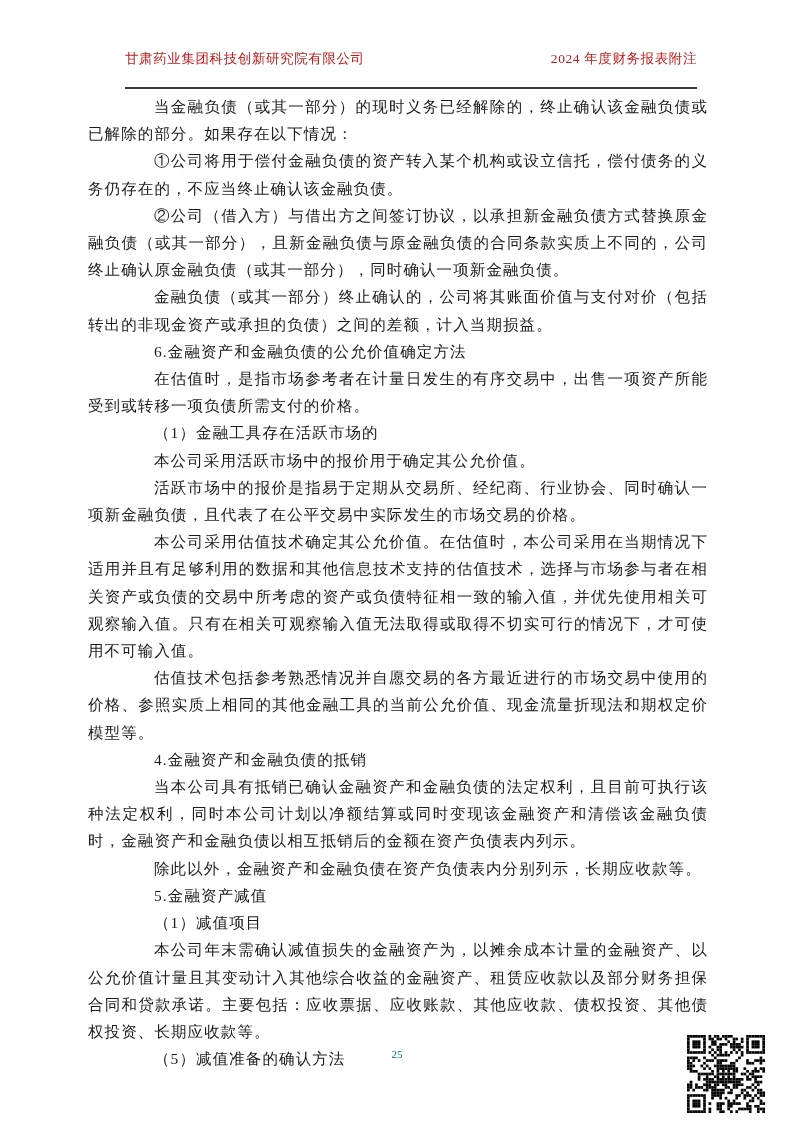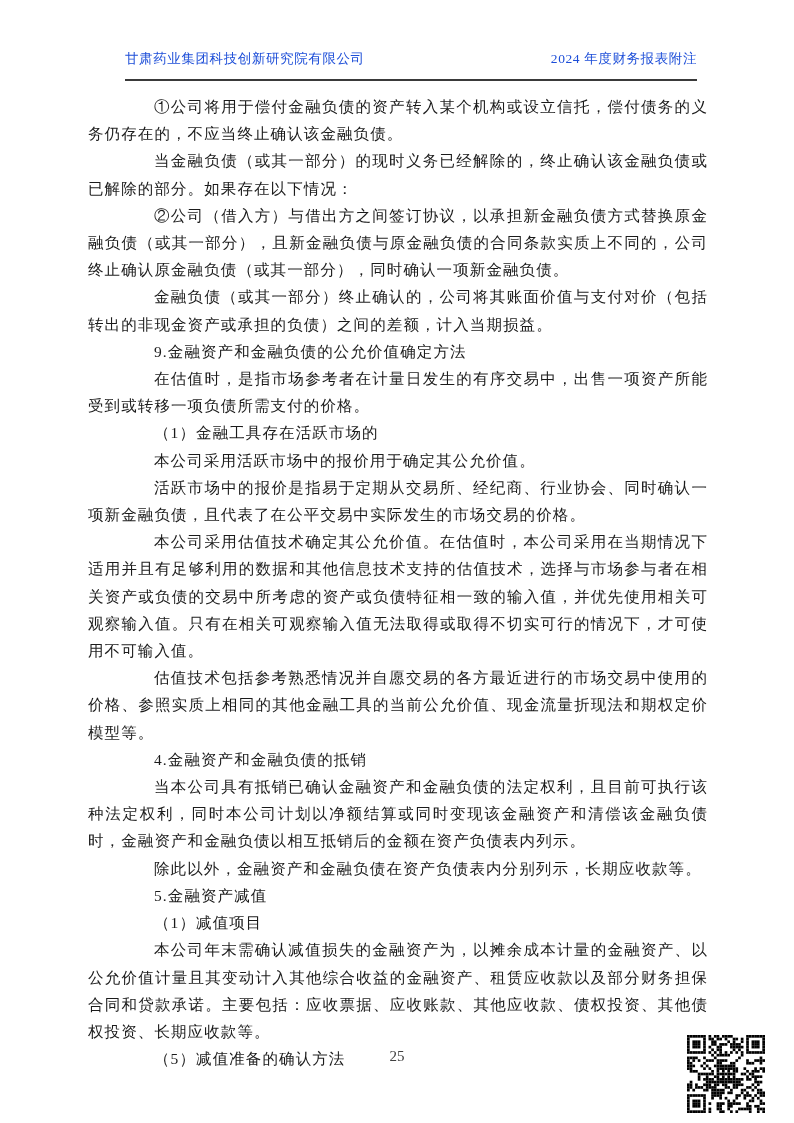--- a/index.html
+++ b/index.html
@@ -16,24 +16,24 @@
   }
   .header {
     position: absolute;
     left: 125px;
     top: 50px;
     width: 572px;
     display: flex;
     justify-content: space-between;
     align-items: flex-end;
     border-bottom: 2px solid #3a3a3a;
-    padding-bottom: 11px;
+    padding-bottom: 19px;
     font-size: 13.5px;
     letter-spacing: 0.6px;
-    color: #1d4ed8;
+    color: #b91c1c;
   }
   .body-text {
     position: absolute;
     left: 88px;
     top: 93px;
     width: 620px;
   }
   .body-text p {
     font-size: 15.5px;
     line-height: 27.2px;
@@ -42,22 +42,22 @@
     text-justify: inter-ideograph;
     text-indent: 66px;
     color: #1b1b1b;
   }
   .footer-pagenum {
     position: absolute;
     left: 0;
     top: 1048px;
     width: 794px;
     text-align: center;
-    font-size: 15px;
-    color: #404040;
+    font-size: 11px;
+    color: #0369a1;
   }
   .qr {
     position: absolute;
     left: 687px;
     top: 1035px;
     width: 78px;
     height: 78px;
   }
   .qr svg { display: block; width: 78px; height: 78px; }
 </style>
@@ -65,25 +65,25 @@
 <body>
 
 <div class="page">
 
   <div class="header">
     <span>甘肃药业集团科技创新研究院有限公司</span>
     <span>2024 年度财务报表附注</span>
   </div>
 
   <div class="body-text">
+    <p>当金融负债（或其一部分）的现时义务已经解除的，终止确认该金融负债或已解除的部分。如果存在以下情况：</p>
     <p>①公司将用于偿付金融负债的资产转入某个机构或设立信托，偿付债务的义务仍存在的，不应当终止确认该金融负债。</p>
-    <p>当金融负债（或其一部分）的现时义务已经解除的，终止确认该金融负债或已解除的部分。如果存在以下情况：</p>
     <p>②公司（借入方）与借出方之间签订协议，以承担新金融负债方式替换原金融负债（或其一部分），且新金融负债与原金融负债的合同条款实质上不同的，公司终止确认原金融负债（或其一部分），同时确认一项新金融负债。</p>
     <p>金融负债（或其一部分）终止确认的，公司将其账面价值与支付对价（包括转出的非现金资产或承担的负债）之间的差额，计入当期损益。</p>
-    <p>9.金融资产和金融负债的公允价值确定方法</p>
+    <p>6.金融资产和金融负债的公允价值确定方法</p>
     <p>在估值时，是指市场参考者在计量日发生的有序交易中，出售一项资产所能受到或转移一项负债所需支付的价格。</p>
     <p>（1）金融工具存在活跃市场的</p>
     <p>本公司采用活跃市场中的报价用于确定其公允价值。</p>
     <p>活跃市场中的报价是指易于定期从交易所、经纪商、行业协会、同时确认一项新金融负债，且代表了在公平交易中实际发生的市场交易的价格。</p>
     <p>本公司采用估值技术确定其公允价值。在估值时，本公司采用在当期情况下适用并且有足够利用的数据和其他信息技术支持的估值技术，选择与市场参与者在相关资产或负债的交易中所考虑的资产或负债特征相一致的输入值，并优先使用相关可观察输入值。只有在相关可观察输入值无法取得或取得不切实可行的情况下，才可使用不可输入值。</p>
     <p>估值技术包括参考熟悉情况并自愿交易的各方最近进行的市场交易中使用的价格、参照实质上相同的其他金融工具的当前公允价值、现金流量折现法和期权定价模型等。</p>
     <p>4.金融资产和金融负债的抵销</p>
     <p>当本公司具有抵销已确认金融资产和金融负债的法定权利，且目前可执行该种法定权利，同时本公司计划以净额结算或同时变现该金融资产和清偿该金融负债时，金融资产和金融负债以相互抵销后的金额在资产负债表内列示。</p>
     <p>除此以外，金融资产和金融负债在资产负债表内分别列示，长期应收款等。</p>
     <p>5.金融资产减值</p>

